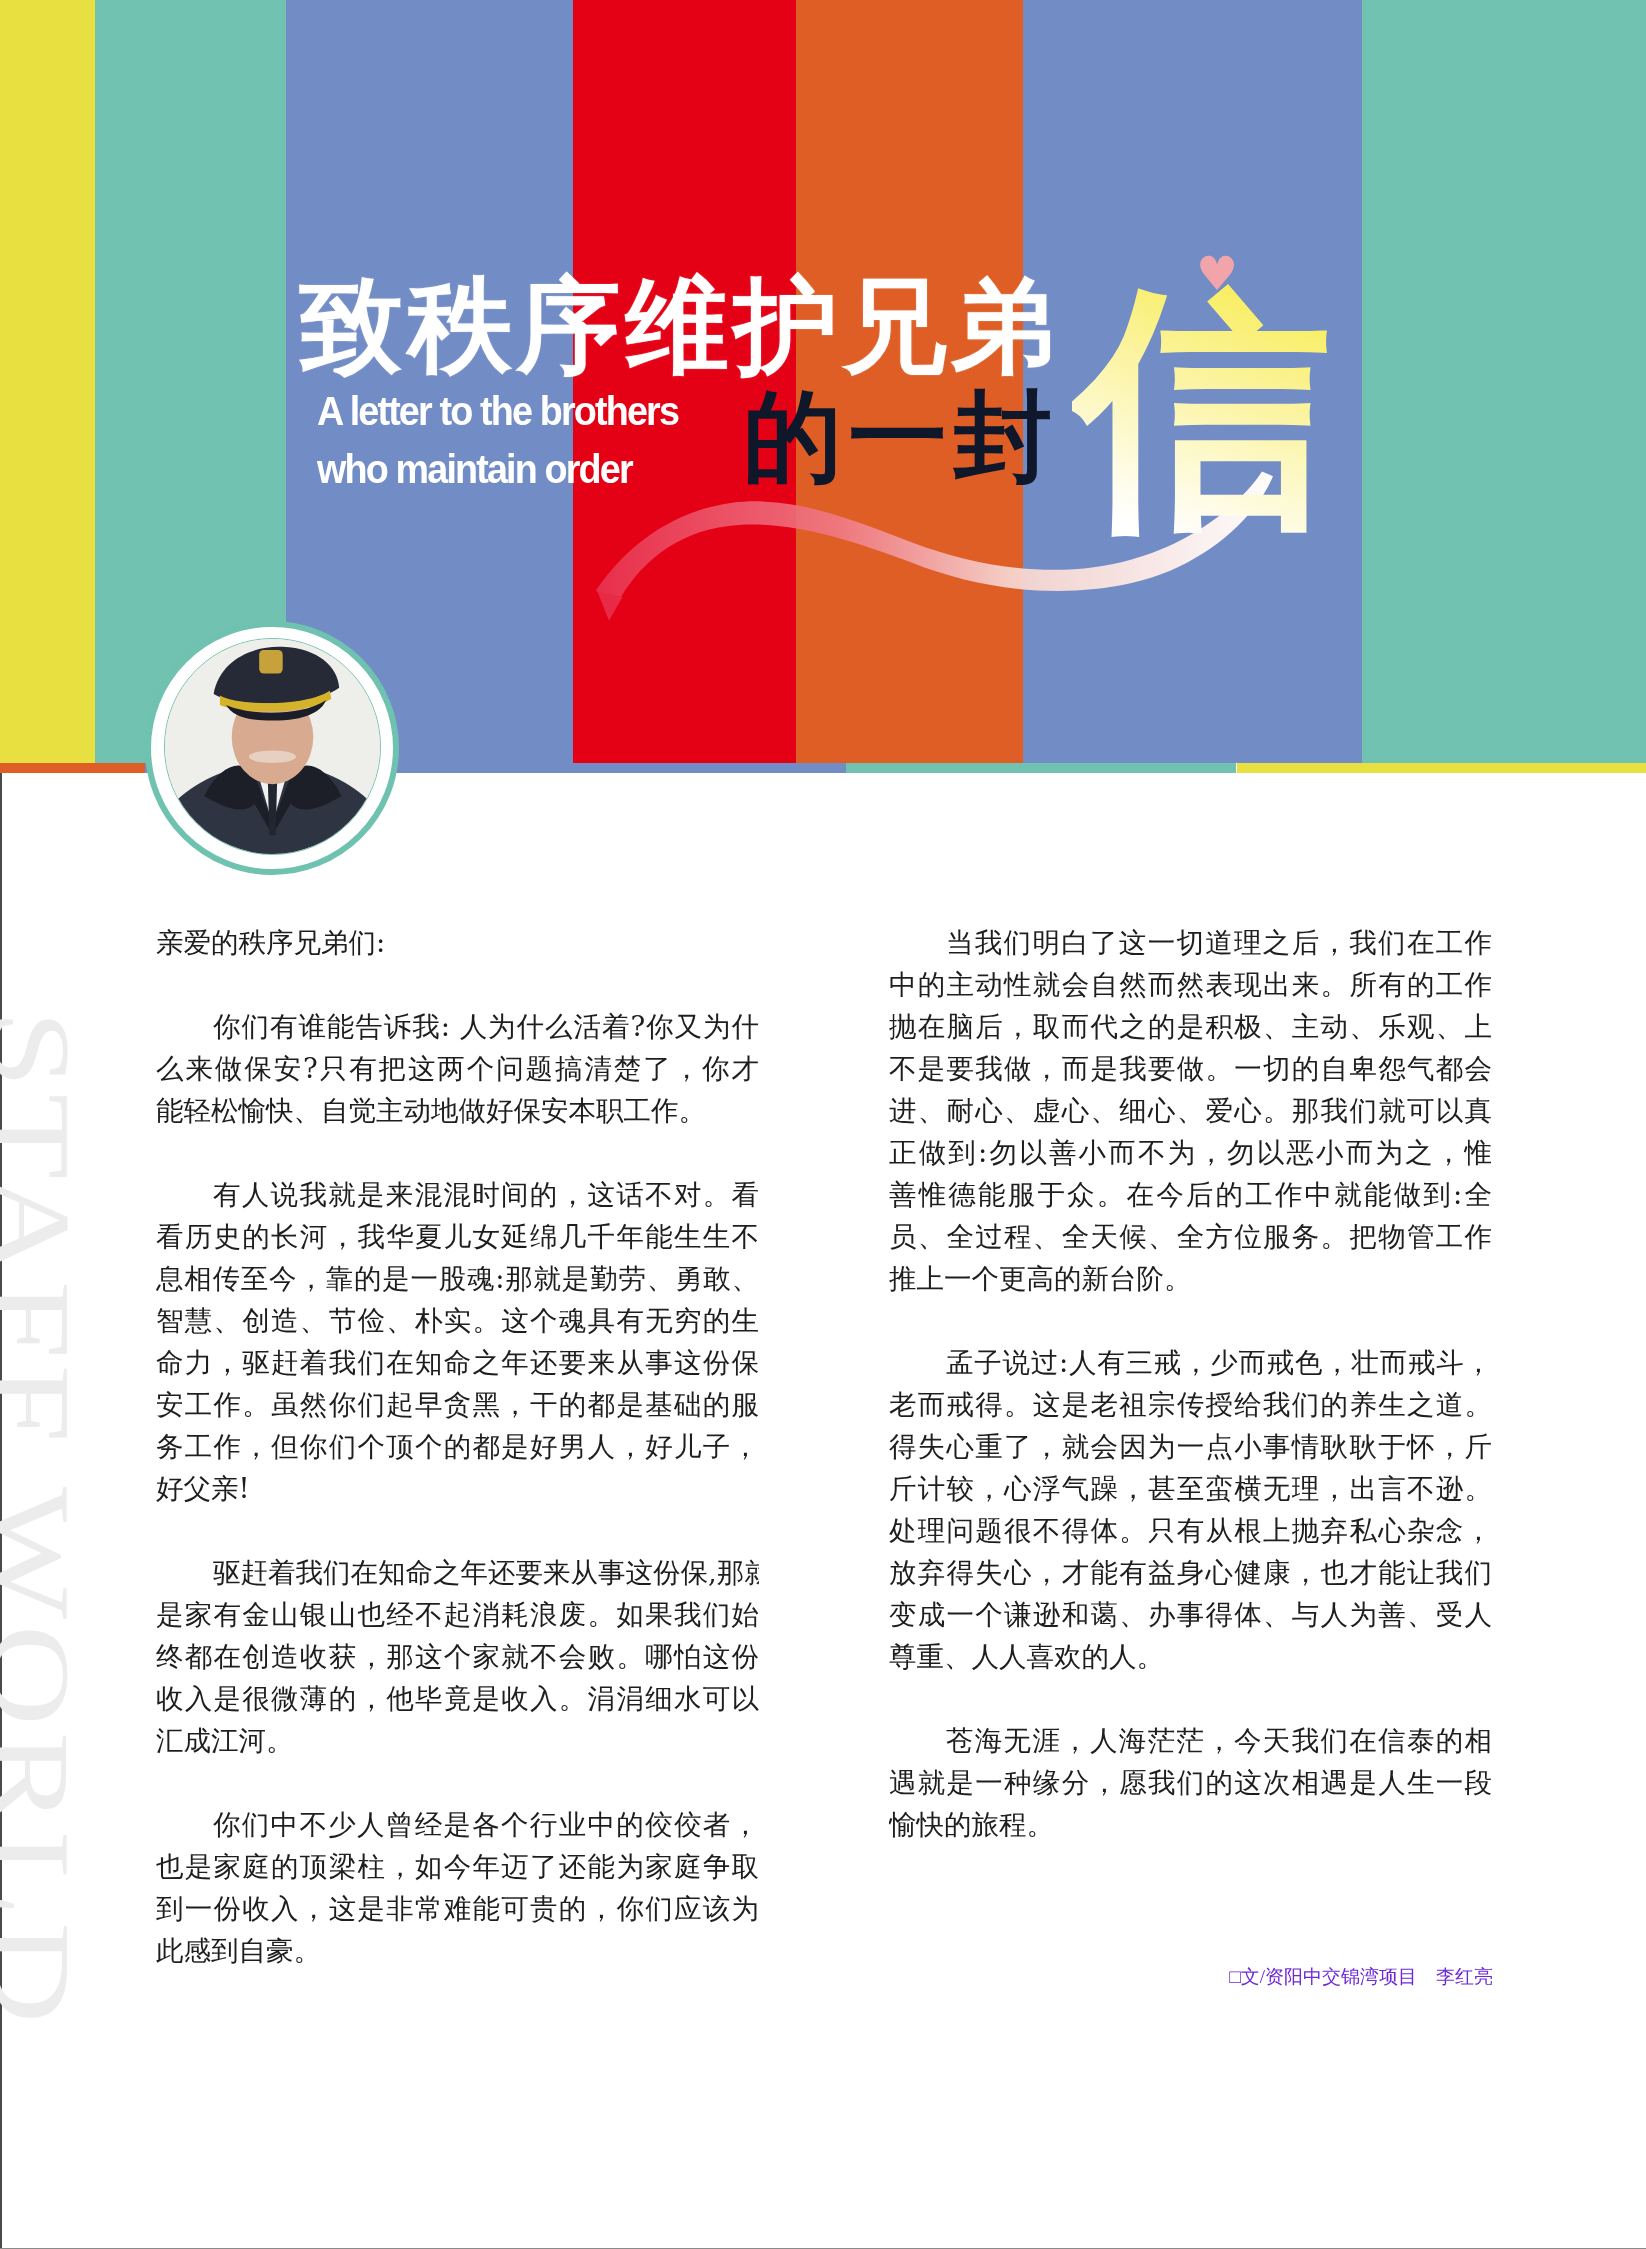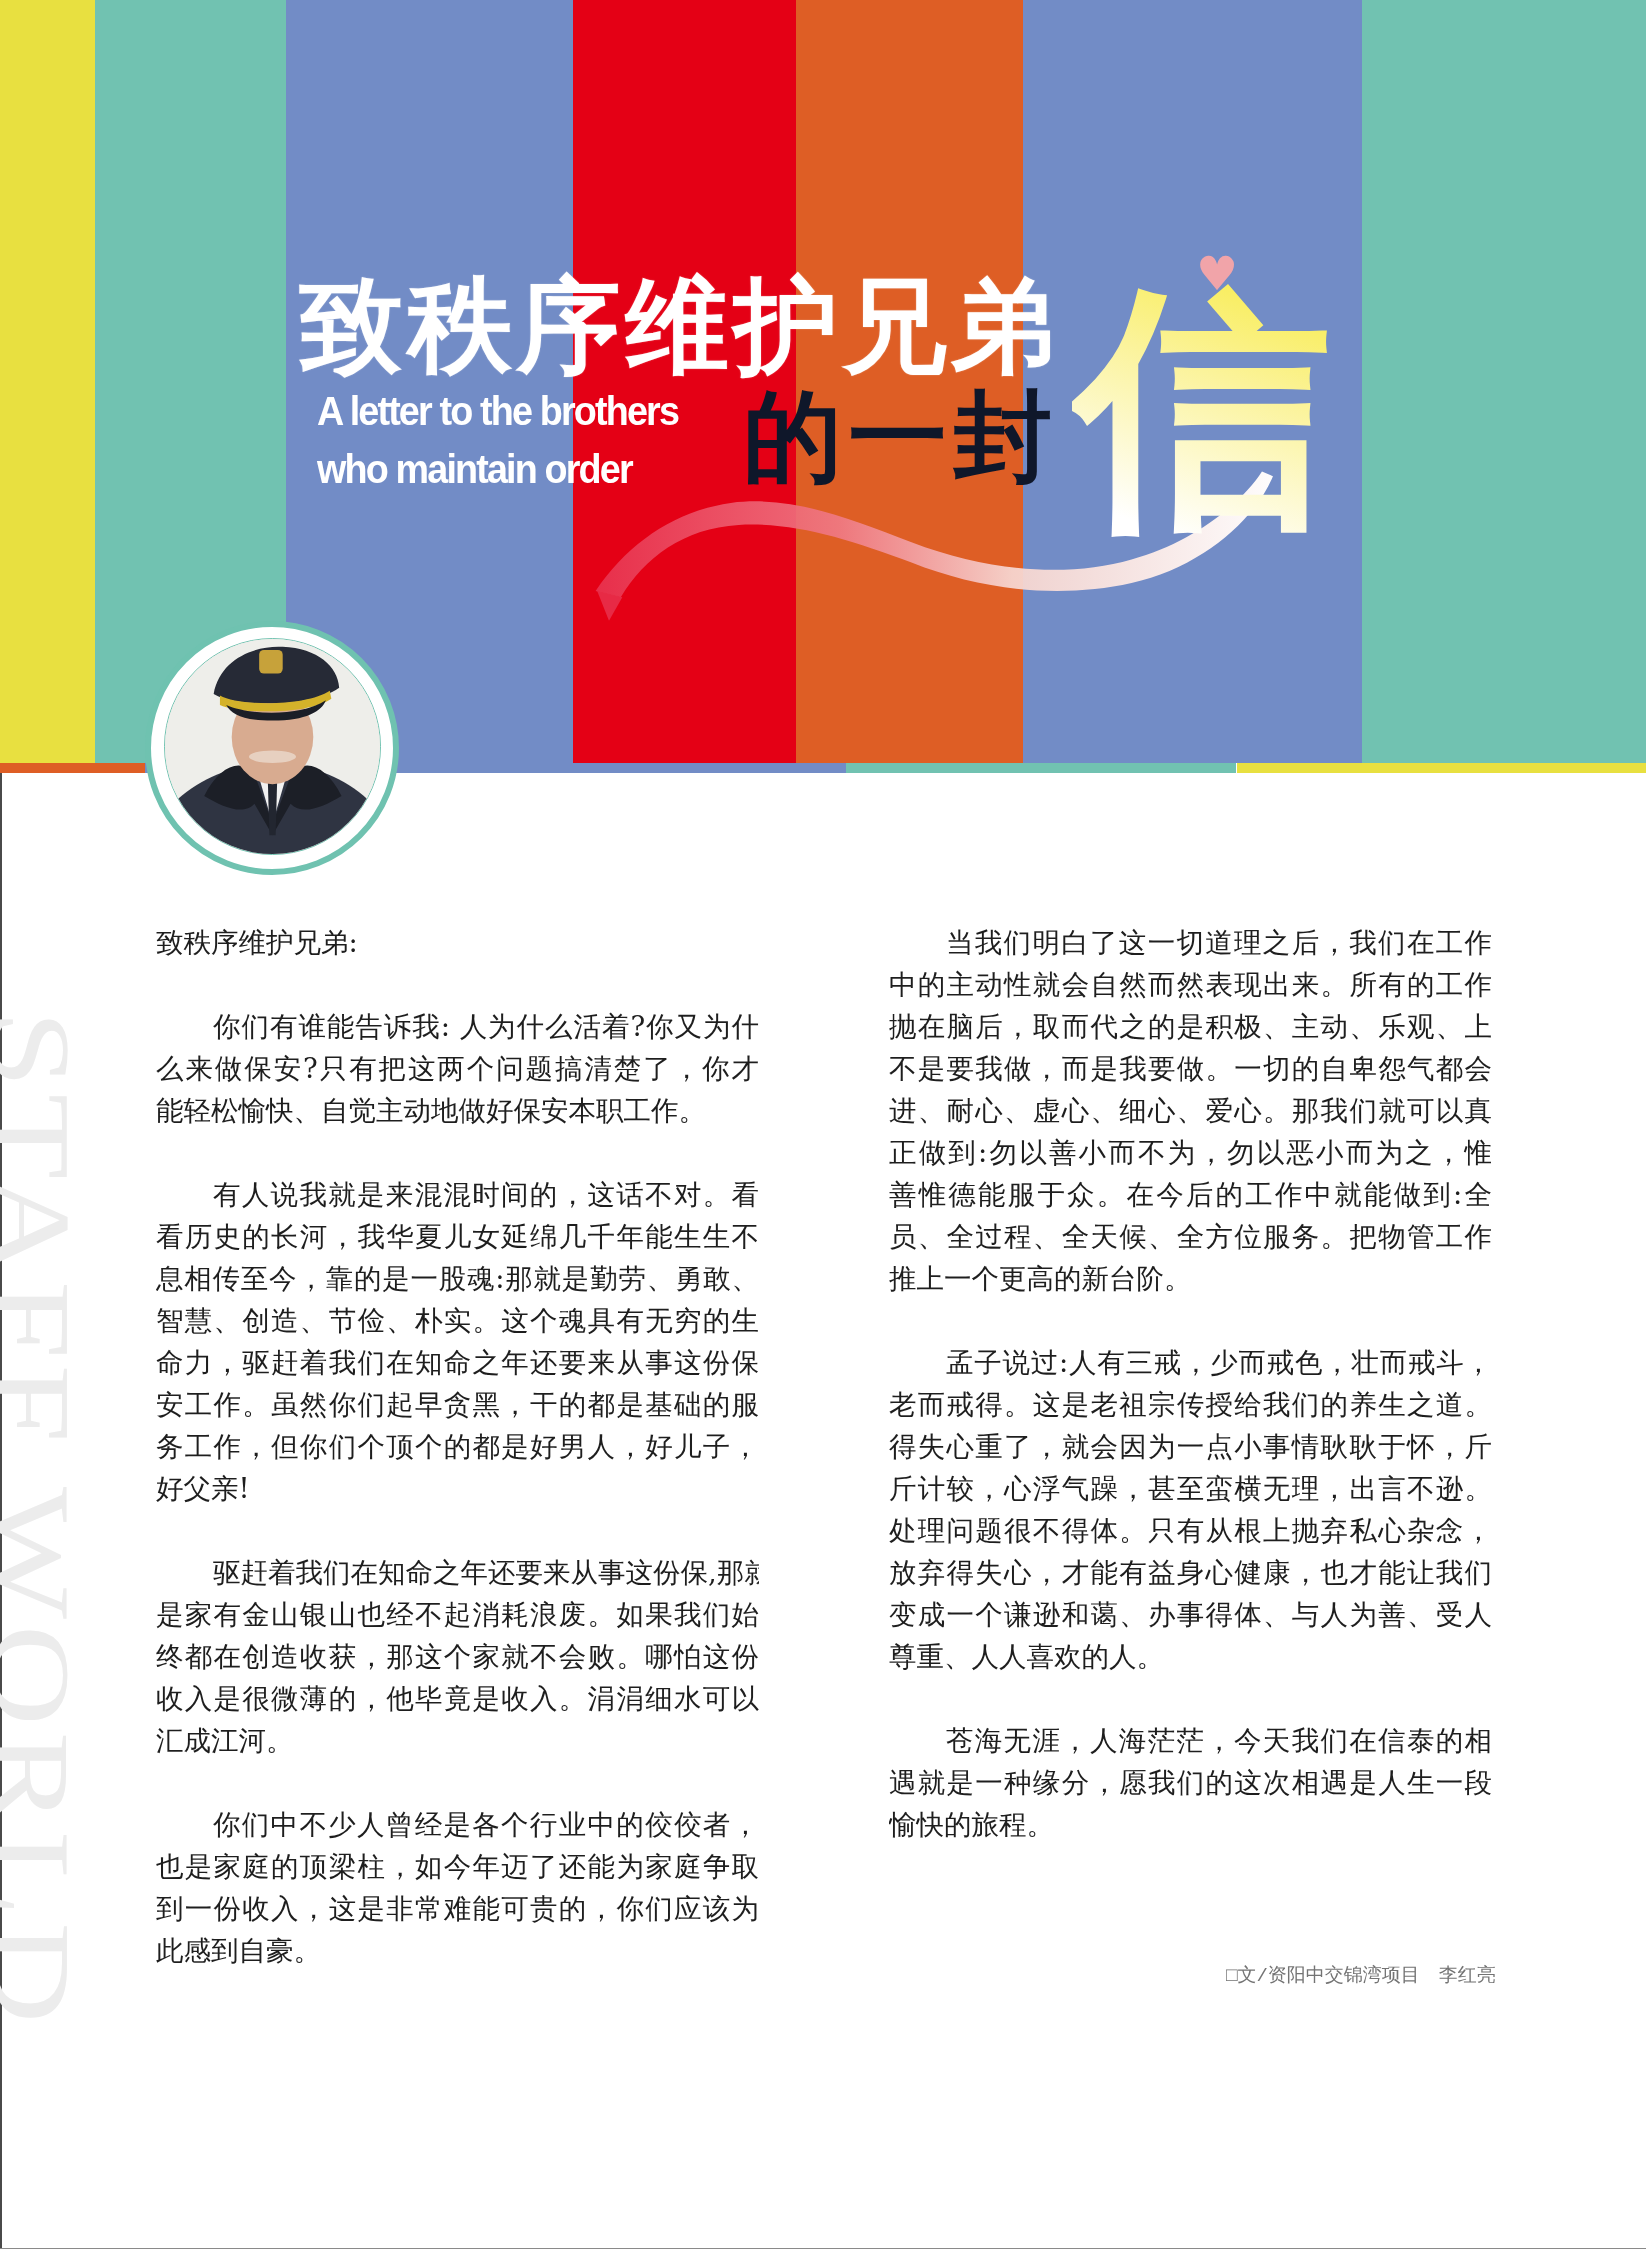--- a/index.html
+++ b/index.html
@@ -32,22 +32,22 @@
   .photo-ring{position:absolute;left:145px;top:621px;width:242px;height:242px;border:6.3px solid #6fc2b0;border-radius:50%;background:#ffffff;}
   .photo{position:absolute;left:164px;top:638px;width:215px;height:215px;border-radius:50%;overflow:hidden;border:1.6px solid #6fc2b0;background:#efefea;}
   
   .col{position:absolute;top:921px;width:603px;font-family:"DejaVu Serif",serif;font-size:27.5px;color:#1e1e1e;}
   .col.left{left:156px;}
   .col.right{left:889px;}
   .ln{display:block;height:42px;line-height:42px;white-space:nowrap;overflow:hidden;text-align:justify;text-align-last:justify;}
   .ln.last{text-align-last:left;}
   .ln.ind{padding-left:57px;}
   .gap{display:block;height:42px;}
-  .byline{position:absolute;left:1226px;top:1961px;width:267px;text-align:right;font-family:Liberation Mono, monospace;
-    font-size:19px;line-height:31px;color:#737373;white-space:nowrap;}
+  .byline{position:absolute;left:1226px;top:1961px;width:267px;text-align:right;font-family:Liberation Serif, serif;
+    font-size:19px;line-height:31px;color:#6d28d9;white-space:nowrap;}
 </style>
 </head>
 <body>
 
 <div class="stripe" style="left:0;width:95px;background:#e8e040;"></div>
 <div class="stripe" style="left:95px;width:191px;background:#71c2b1;"></div>
 <div class="stripe" style="left:286px;width:287px;background:#728cc6;"></div>
 <div class="stripe" style="left:573px;width:223px;background:#e40015;"></div>
 <div class="stripe" style="left:796px;width:227px;background:#de5e25;"></div>
 <div class="stripe" style="left:1023px;width:339px;background:#728cc6;"></div>
@@ -100,21 +100,21 @@
     <rect x="120" y="14" width="30" height="30" rx="6" fill="#c7a23a"></rect>
   </svg>
 </div>
 
 <div class="frame-left"></div>
 <div class="frame-bottom"></div>
 
 <div class="watermark"><span>STAFF WORLD</span></div>
 
 <div class="col left">
-  <div class="ln last">致秩序维护兄弟:</div>
+  <div class="ln last">亲爱的秩序兄弟们:</div>
   <div class="gap"></div>
 
   <div class="ln ind">你们有谁能告诉我: 人为什么活着?你又为什</div>
   <div class="ln">么来做保安?只有把这两个问题搞清楚了，你才</div>
   <div class="ln last">能轻松愉快、自觉主动地做好保安本职工作。</div>
   <div class="gap"></div>
 
   <div class="ln ind">有人说我就是来混混时间的，这话不对。看</div>
   <div class="ln">看历史的长河，我华夏儿女延绵几千年能生生不</div>
   <div class="ln">息相传至今，靠的是一股魂:那就是勤劳、勇敢、</div>

